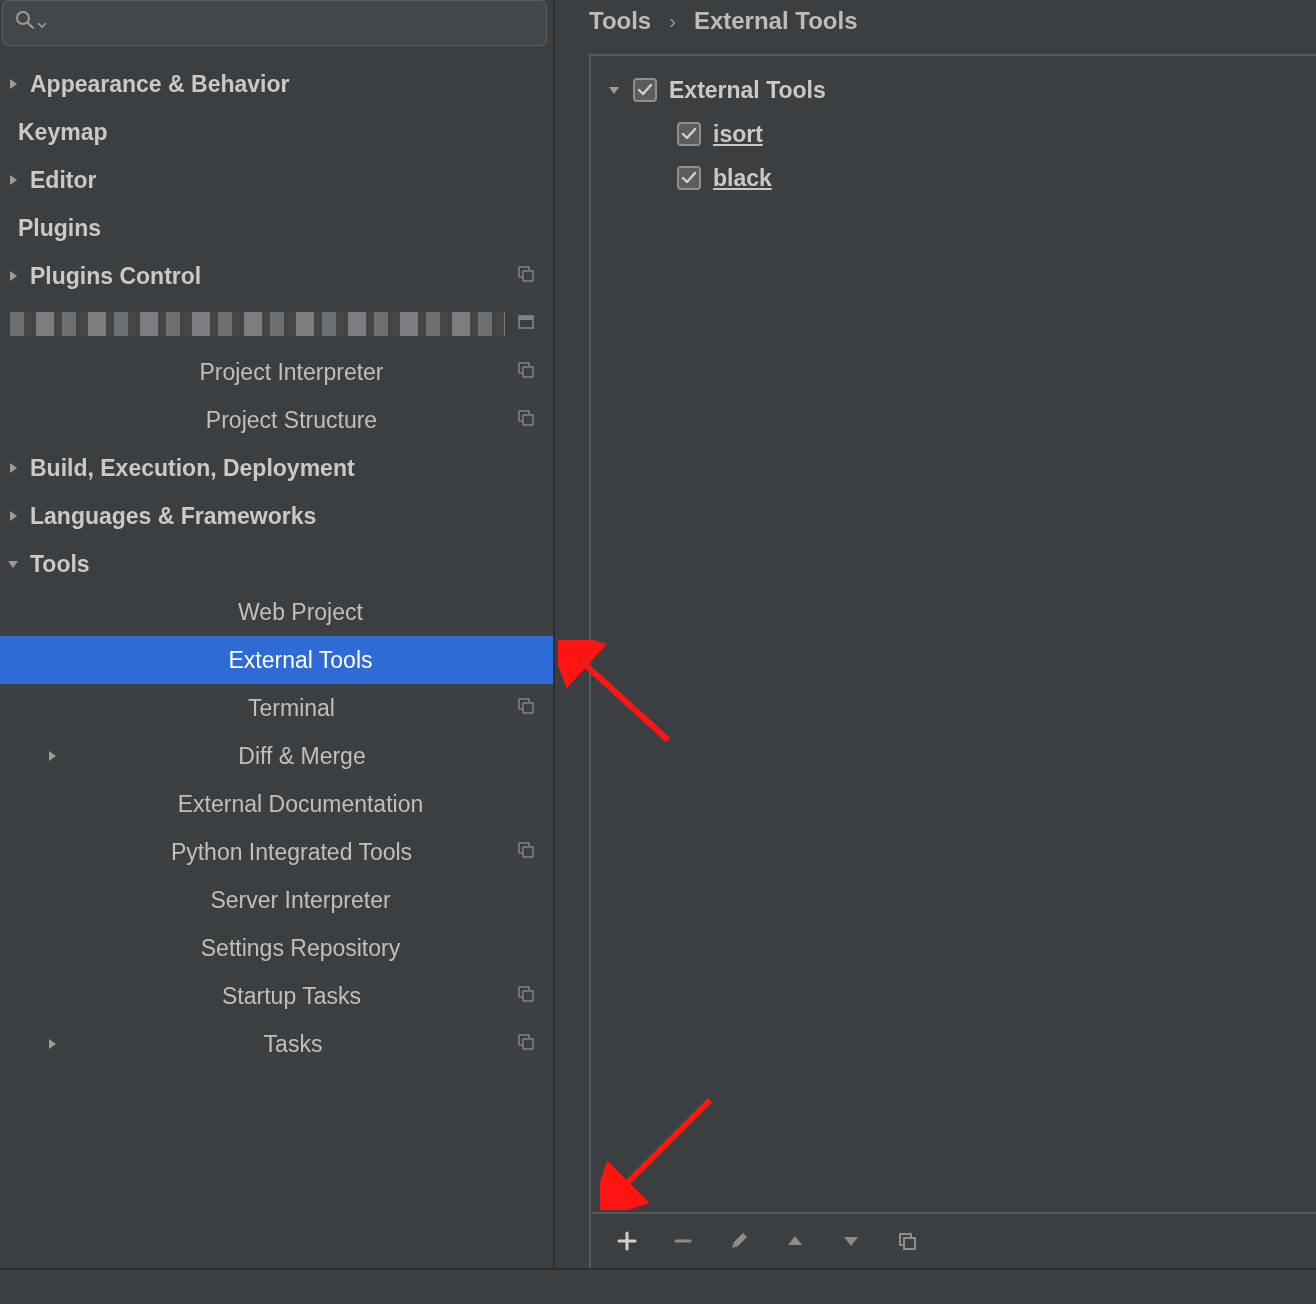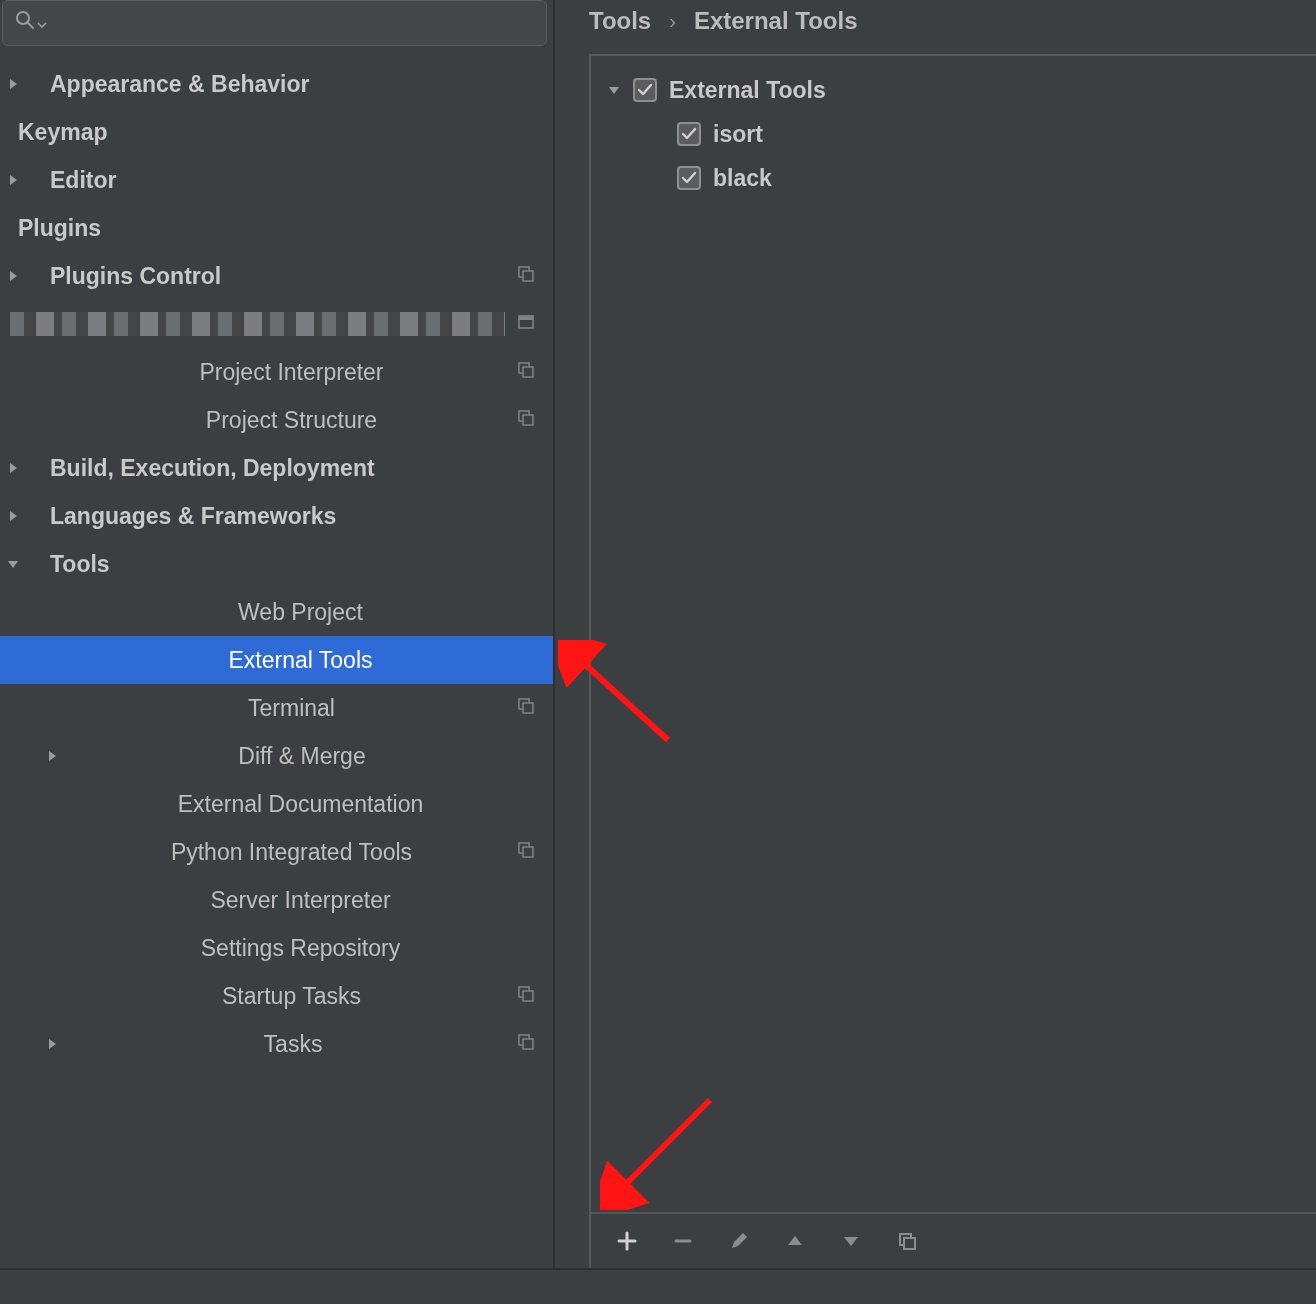--- a/index.html
+++ b/index.html
@@ -96,21 +96,21 @@
   .row.selected {
     background: #2e6bd6;
   }
   .row.selected .label { color: #ffffff; }
   .row .copy-icon {
     flex:none;
     opacity:.8;
   }
 
   
-  .lvl0 { padding-left: 6px; gap: 20px; }
+  .lvl0 { padding-left: 6px; }
   .lvl1 { padding-left: 45px; }
   .lvl0.nocaret { padding-left: 18px; }
   .lvl1.nocaret { padding-left: 66px; }
 
   
   .blurred-project {
     height:48px;
     display:flex; align-items:center;
     padding-left:10px; padding-right:18px;
     position:relative;
@@ -164,21 +164,21 @@
     font-size:23px; font-weight:600; color:#c9c9c9;
   }
   .et-row .caret { width:14px; display:flex; }
   .chk {
     width:24px; height:24px; border:2px solid #8d8f91; border-radius:4px;
     background:#5a5c5e;
     display:flex; align-items:center; justify-content:center;
     flex:none;
   }
   .chk svg { display:block; }
-  .et-child { padding-left: 70px; }
+  .et-child { padding-left: 70px; text-decoration: underline; }
 
   .toolbar {
     height: 56px;
     border-top: 2px solid #54575a;
     display:flex; align-items:center; gap:28px;
     padding-left: 22px;
     color:#8a8c8e;
   }
   .tbtn { display:flex; align-items:center; justify-content:center; width:28px; height:28px; }
   .tbtn.add svg path { stroke:#d0d0d0; }

